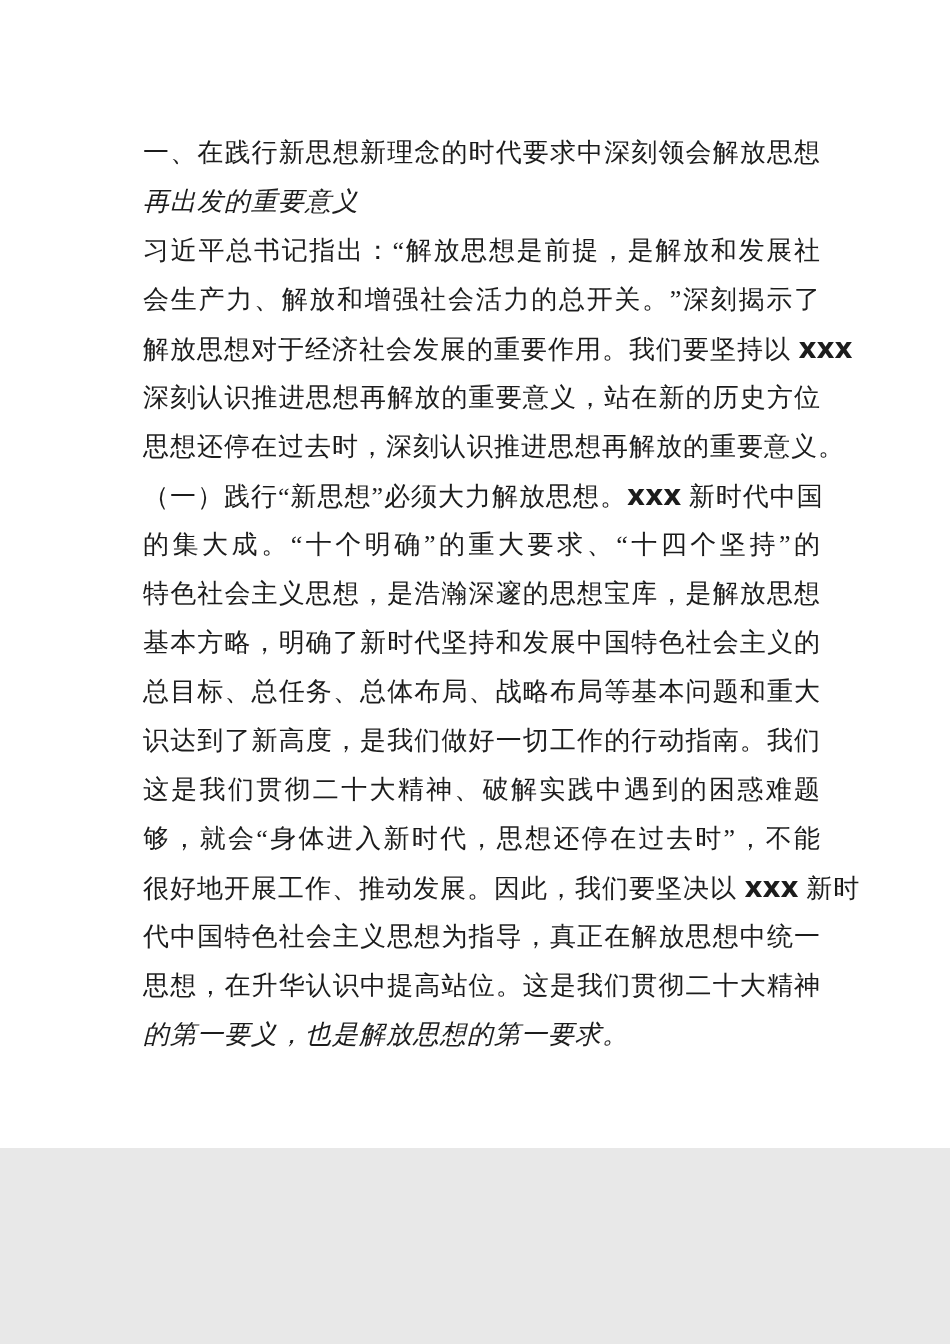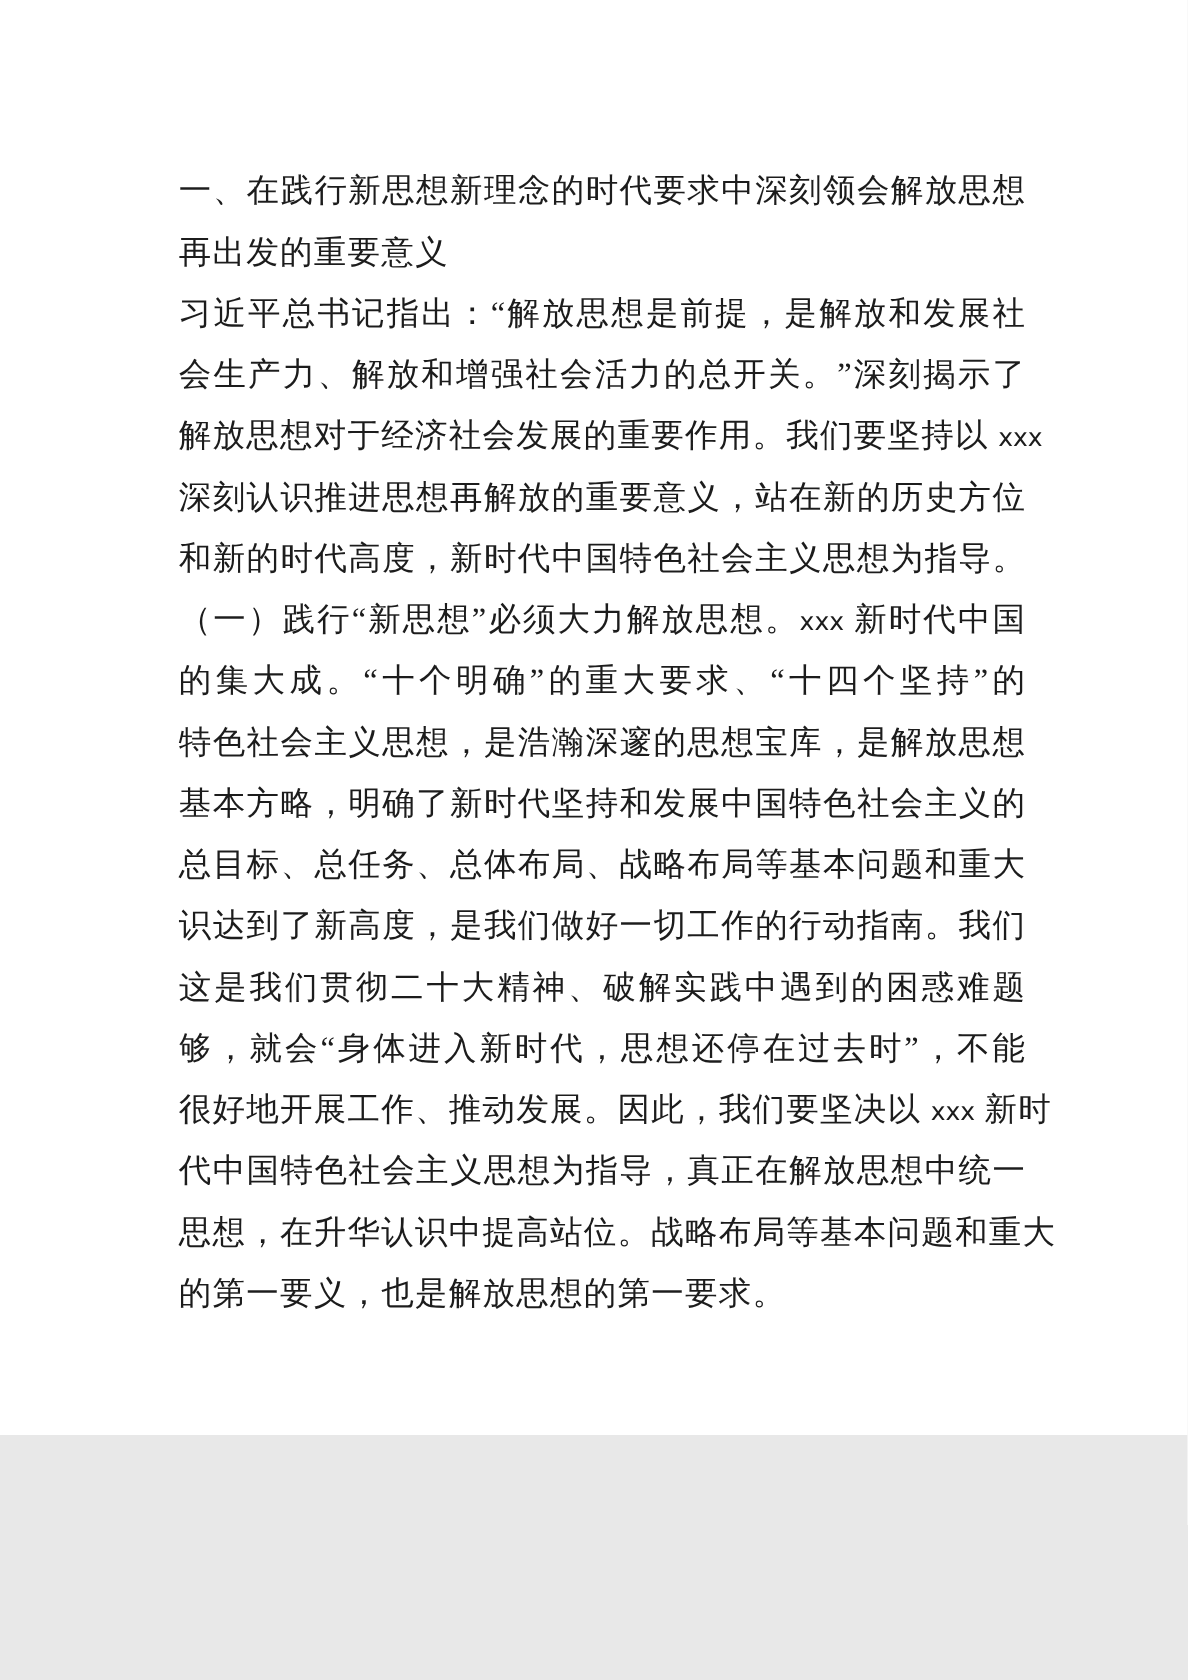--- a/index.html
+++ b/index.html
@@ -29,46 +29,47 @@
     line-height: 49px;
     font-size: 26px;
     letter-spacing: 1px;
     text-align: justify;
     text-align-last: justify;
     white-space: nowrap;
     font-weight: normal;
   }
   .line.end {
     text-align-last: left;
+    font-style: italic;
   }
   .latin-x {
     font-family: "DejaVu Sans", sans-serif;
-    font-weight: normal;
-    font-size: 20px;
+    font-weight: bold;
+    font-size: 28px;
     letter-spacing: 0;
   }
 </style>
 </head>
 <body>
 
 <div class="page" style="background: rgb(255, 255, 255); color: rgb(28, 28, 28);">
   <div class="text-block">
     <div class="line">一、在践行新思想新理念的时代要求中深刻领会解放思想</div>
     <div class="line end">再出发的重要意义</div>
     <div class="line">习近平总书记指出：“解放思想是前提，是解放和发展社</div>
     <div class="line">会生产力、解放和增强社会活力的总开关。”深刻揭示了</div>
     <div class="line">解放思想对于经济社会发展的重要作用。我们要坚持以 <span class="latin-x">xxx</span></div>
     <div class="line">深刻认识推进思想再解放的重要意义，站在新的历史方位</div>
-    <div class="line">和新的时代高度，新时代中国特色社会主义思想为指导。</div>
+    <div class="line">思想还停在过去时，深刻认识推进思想再解放的重要意义。</div>
     <div class="line">（一）践行“新思想”必须大力解放思想。<span class="latin-x">xxx</span> 新时代中国</div>
     <div class="line">的集大成。“十个明确”的重大要求、“十四个坚持”的</div>
     <div class="line">特色社会主义思想，是浩瀚深邃的思想宝库，是解放思想</div>
     <div class="line">基本方略，明确了新时代坚持和发展中国特色社会主义的</div>
     <div class="line">总目标、总任务、总体布局、战略布局等基本问题和重大</div>
     <div class="line">识达到了新高度，是我们做好一切工作的行动指南。我们</div>
     <div class="line">这是我们贯彻二十大精神、破解实践中遇到的困惑难题</div>
     <div class="line">够，就会“身体进入新时代，思想还停在过去时”，不能</div>
     <div class="line">很好地开展工作、推动发展。因此，我们要坚决以 <span class="latin-x">xxx</span> 新时</div>
     <div class="line">代中国特色社会主义思想为指导，真正在解放思想中统一</div>
-    <div class="line">思想，在升华认识中提高站位。战略布局等基本问题和重大</div>
+    <div class="line">思想，在升华认识中提高站位。这是我们贯彻二十大精神</div>
     <div class="line end">的第一要义，也是解放思想的第一要求。</div>
   </div>
 </div>
 
 </body></html>

